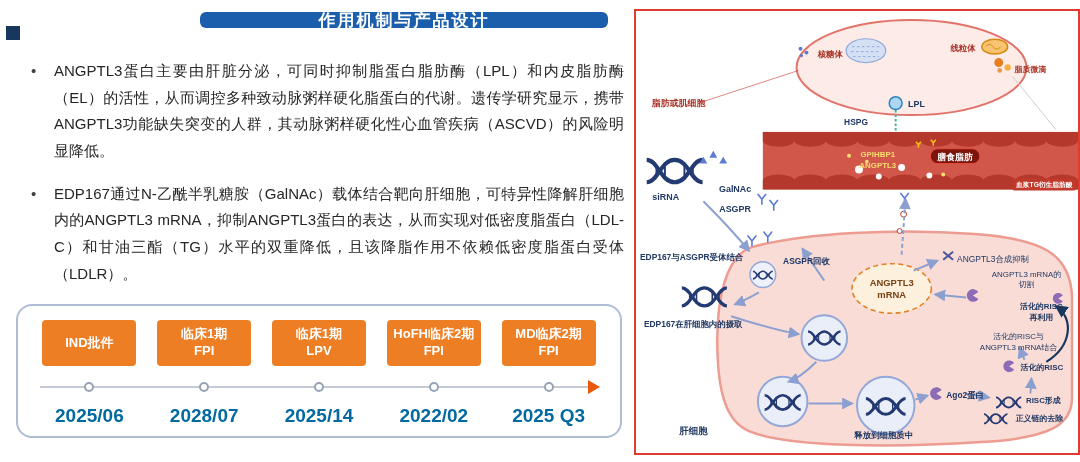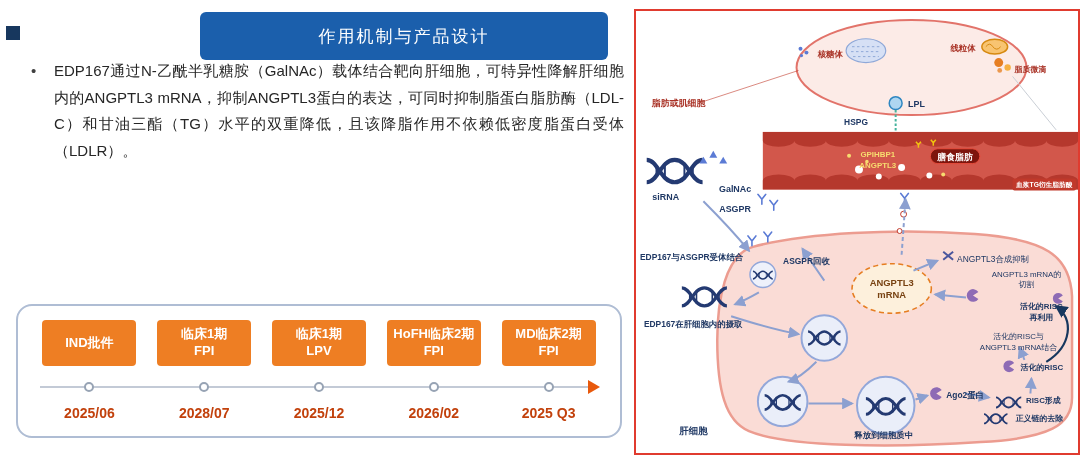--- a/index.html
+++ b/index.html
@@ -1,23 +1,23 @@
 <!DOCTYPE html>
 <html><head>
 <meta charset="utf-8">
 <style>
   * { margin:0; padding:0; box-sizing:border-box; }
   body { font-family:"Liberation Sans","DejaVu Sans",sans-serif; background:#ffffff; }
   .slide { position:relative; width:1080px; height:462px; background:#fff; overflow:hidden; }
 
   
   .accent-square { position:absolute; left:6px; top:26px; width:14px; height:14px; background:#17375E; }
-  .title-banner { position:absolute; left:200px; top:12px; width:408px; height:48px; background:#1B5FAC;
+  .title-banner { position:absolute; left:200px; top:12px; width:408px; height:16px; background:#1B5FAC;
     color:#fff; border-radius:6px; display:flex; align-items:center; justify-content:center;
-    font-size:17px; font-weight:normal; letter-spacing:2px; }
+    font-size:17px; font-weight:bold; letter-spacing:2px; }
 
   
   .bullets { position:absolute; left:24px; top:58px; width:600px; list-style:none; }
   .bullets li { position:relative; padding-left:30px; margin-bottom:16px; font-size:15px;
     line-height:1.78; color:#262626; text-align:justify; }
   .bullets li::before { content:"•"; position:absolute; left:7px; top:0; color:#404040; }
 
   
   .timeline-box { position:absolute; left:16px; top:304px; width:606px; height:134px;
     border:2px solid #AFBDD4; border-radius:16px; background:#fff; }
@@ -26,21 +26,21 @@
     border-left:12px solid #E8590C; border-top:7px solid transparent; border-bottom:7px solid transparent; }
   .tl-cols { position:absolute; inset:0; display:flex; padding:14px 14px 8px; }
   .tl-col { flex:1; display:flex; flex-direction:column; align-items:center; }
   .ms-box { width:94px; height:46px; background:#EE7E23; border-radius:4px; color:#fff; font-weight:bold;
     font-size:13px; display:flex; flex-direction:column; align-items:center; justify-content:center;
     line-height:1.3; text-align:center; }
   .ms-box .u { }
   .ms-l2:empty { display:none; }
   .ms-node { width:10px; height:10px; border-radius:50%; background:#fff; border:2px solid #97A3B4;
     margin-top:16px; z-index:2; }
-  .ms-date { margin-top:13px; font-size:14px; font-weight:bold; color:#c2410c; }
+  .ms-date { margin-top:13px; font-size:19px; font-weight:bold; color:#0369a1; }
 
   
   .diagram-panel { position:absolute; left:634px; top:9px; width:446px; height:446px;
     border:2px solid #E03B2F; background:#fff; }
   .diagram-panel svg { width:100%; height:100%; display:block; }
   .diagram-panel text { font-family:"Liberation Sans","DejaVu Sans",sans-serif; }
   .dt { font-weight:bold; fill:#1F3864; }
   .dn { fill:#1F3864; }
   .dr { font-weight:bold; fill:#A93226; }
   .dy { font-weight:bold; fill:#F7DC6F; }
@@ -49,21 +49,22 @@
 </style>
 </head>
 <body>
 
 <div class="slide">
 
   <div class="accent-square"></div>
   <div class="title-banner">作用机制与产品设计</div>
 
   <ul class="bullets">
-    <li><span>EDP167通过N-乙酰半乳糖胺（GalNAc）载体结合靶向肝细胞，可特异性降解肝细胞内的ANGPTL3 mRNA，抑制ANGPTL3蛋白的表达，可同时抑制脂蛋白脂肪酶（LDL-C）和甘油三酯（TG）水平的双重降低，且该降脂作用不依赖低密度脂蛋白受体（LDLR）。</span></li>
+    <li><span>ANGPTL3蛋白主要由肝脏分泌，可同时抑制脂蛋白脂肪酶（LPL）和内皮脂肪酶（EL）的活性，从而调控多种致动脉粥样硬化脂蛋白的代谢。遗传学研究显示，携带ANGPTL3功能缺失突变的人群，其动脉粥样硬化性心血管疾病（ASCVD）的风险明显降低。</span></li>
+    <li><span>EDP167通过N-乙酰半乳糖胺（GalNAc）载体结合靶向肝细胞，可特异性降解肝细胞内的ANGPTL3 mRNA，抑制ANGPTL3蛋白的表达，从而实现对低密度脂蛋白（LDL-C）和甘油三酯（TG）水平的双重降低，且该降脂作用不依赖低密度脂蛋白受体（LDLR）。</span></li>
   </ul>
 
   <div class="timeline-box">
     <div class="tl-line"></div>
     <div class="tl-cols">
 
       <div class="tl-col">
         <div class="ms-box">
           <span class="ms-l1">IND批件</span>
 
@@ -80,30 +81,30 @@
         <div class="ms-node"></div>
         <div class="ms-date">2028/07</div>
       </div>
 
       <div class="tl-col">
         <div class="ms-box">
           <span class="ms-l1">临床1期</span>
           <span class="ms-l2">LPV</span>
         </div>
         <div class="ms-node"></div>
-        <div class="ms-date">2025/12</div>
+        <div class="ms-date">2025/14</div>
       </div>
 
       <div class="tl-col">
         <div class="ms-box">
           <span class="ms-l1 u">HoFH临床2期</span>
           <span class="ms-l2">FPI</span>
         </div>
         <div class="ms-node"></div>
-        <div class="ms-date">2026/02</div>
+        <div class="ms-date">2022/02</div>
       </div>
 
       <div class="tl-col">
         <div class="ms-box">
           <span class="ms-l1">MD临床2期</span>
           <span class="ms-l2">FPI</span>
         </div>
         <div class="ms-node"></div>
         <div class="ms-date">2025 Q3</div>
       </div>

